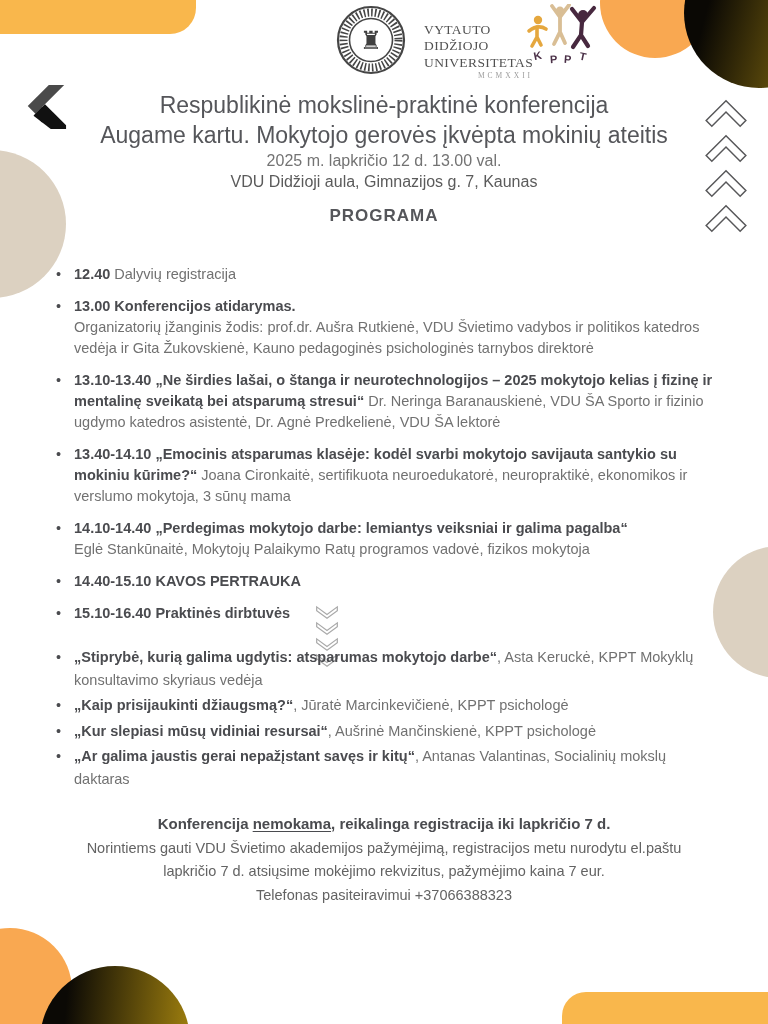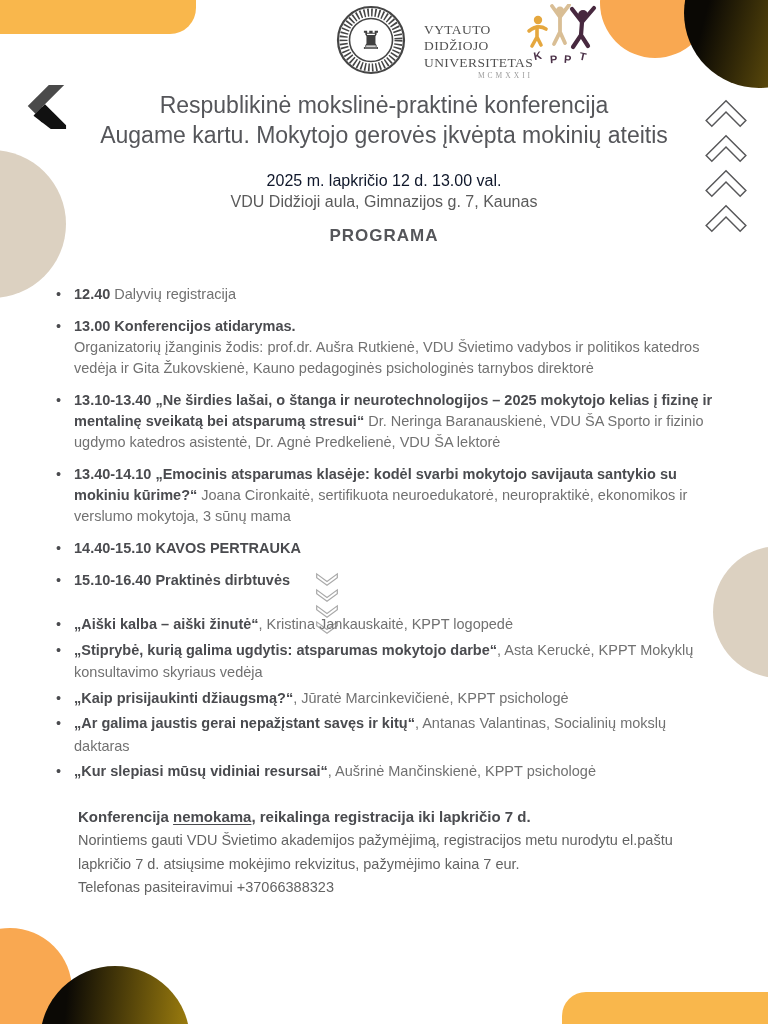--- a/index.html
+++ b/index.html
@@ -29,40 +29,40 @@
 
   
   .brand{position:absolute;left:22px;top:84px;z-index:2;}
 
   
   .up-chevrons{position:absolute;left:703px;top:96px;display:flex;flex-direction:column;gap:1px;z-index:2;}
 
   
   .titles{position:relative;z-index:2;text-align:center;margin-top:8px;color:#55565A;}
   .title-line{font-size:23px;font-weight:400;line-height:30px;}
-  .subtitle{font-size:16px;color:#0f172a;line-height:21px;margin-top:20px;}
+  .subtitle{font-size:16px;color:#737373;line-height:21px;margin-top:0;}
   .venue{font-size:16px;color:#5b5b5b;line-height:21px;}
   .section-heading{font-size:17px;font-weight:700;letter-spacing:1px;margin-top:14px;color:#55565A;}
 
   
   ul{list-style:none;margin:0;padding:0;position:relative;z-index:2;}
   .program-list{margin:38px 46px 0 56px;max-width:666px;}
   .program-list li{display:flex;font-size:14.5px;line-height:21px;margin-bottom:11px;color:#717171;}
   .workshop-list{margin:22px 46px 0 56px;max-width:666px;}
   .workshop-list li{display:flex;font-size:14.5px;line-height:22.5px;margin-bottom:3px;color:#717171;}
   .bullet{flex:none;width:18px;color:#4a4b4f;}
   .bullet::before{content:"•";}
   .item-text{flex:1;position:relative;}
   .b{font-weight:700;color:#4a4b4f;}
   .b.block{display:block;}
   .down-chevrons{display:none;position:absolute;left:240px;top:2px;flex-direction:column;gap:1px;}
   .down-chevrons.show{display:flex;}
 
   
-  .footer{position:relative;z-index:2;margin:22px auto 0;max-width:612px;
+  .footer{position:relative;z-index:2;text-align:center;margin:22px auto 0;max-width:612px;
     font-size:14.5px;line-height:23.5px;color:#636363;}
   .footer .b{font-size:15px;}
   .u{text-decoration:underline;text-underline-offset:2px;}
 </style>
 </head>
 <body>
 
 <div class="page">
 
   <div class="deco deco-tl"></div>
@@ -169,20 +169,27 @@
   </li>
 
   <li>
     <span class="bullet"></span>
     <div class="item-text">
       <span class="b">13.40-14.10 „Emocinis atsparumas klasėje: kodėl svarbi mokytojo savijauta santykio su mokiniu kūrime?“</span><span class="r"> Joana Cironkaitė, sertifikuota neuroedukatorė, neuropraktikė, ekonomikos ir verslumo mokytoja, 3 sūnų mama</span>
       
     </div>
   </li>
 
+  <li>
+    <span class="bullet"></span>
+    <div class="item-text">
+      <span class="b block">14.10-14.40 „Perdegimas mokytojo darbe: lemiantys veiksniai ir galima pagalba“</span><span class="r">Eglė Stankūnaitė, Mokytojų Palaikymo Ratų programos vadovė, fizikos mokytoja</span>
+      
+    </div>
+  </li>
 
   <li>
     <span class="bullet"></span>
     <div class="item-text">
       <span class="b">14.40-15.10 KAVOS PERTRAUKA</span><span class="r"></span>
       
     </div>
   </li>
 
   <li>
@@ -201,27 +208,20 @@
             </svg>
         <svg width="26" height="15" viewBox="0 0 26 16">
               <polygon points="2,2 13,10 24,2 24,6 13,14 2,6" fill="none" stroke="#a9a9a9" stroke-width="1.3"></polygon>
             </svg>
       </span>
     </div>
   </li>
 </ul>
 
   <ul class="workshop-list">
-  <li>
-    <span class="bullet"></span>
-    <div class="item-text">
-      <span class="b">„Aiški kalba – aiški žinutė“</span><span class="r">, Kristina Jankauskaitė, KPPT logopedė</span>
-      
-    </div>
-  </li>
 
 
   <li>
     <span class="bullet"></span>
     <div class="item-text">
       <span class="b">„Stiprybė, kurią galima ugdytis: atsparumas mokytojo darbe“</span><span class="r">, Asta Keruckė, KPPT Mokyklų konsultavimo skyriaus vedėja</span>
       
     </div>
   </li>
 
@@ -229,29 +229,29 @@
     <span class="bullet"></span>
     <div class="item-text">
       <span class="b">„Kaip prisijaukinti džiaugsmą?“</span><span class="r">, Jūratė Marcinkevičienė, KPPT psichologė</span>
       
     </div>
   </li>
 
   <li>
     <span class="bullet"></span>
     <div class="item-text">
+      <span class="b">„Kur slepiasi mūsų vidiniai resursai“</span><span class="r">, Aušrinė Mančinskienė, KPPT psichologė</span>
+      
+    </div>
+  </li>
+
+  <li>
+    <span class="bullet"></span>
+    <div class="item-text">
       <span class="b">„Ar galima jaustis gerai nepažįstant savęs ir kitų“</span><span class="r">, Antanas Valantinas, Socialinių mokslų daktaras</span>
-      
-    </div>
-  </li>
-
-  <li>
-    <span class="bullet"></span>
-    <div class="item-text">
-      <span class="b">„Kur slepiasi mūsų vidiniai resursai“</span><span class="r">, Aušrinė Mančinskienė, KPPT psichologė</span>
       
     </div>
   </li>
 </ul>
 
   <div class="footer">
     <div>
       <span class="b">Konferencija </span><span class="b u">nemokama</span><span class="b">, reikalinga registracija iki lapkričio 7 d.</span>
     </div>
     <div>Norintiems gauti VDU Švietimo akademijos pažymėjimą, registracijos metu nurodytu el.paštu lapkričio 7 d. atsiųsime mokėjimo rekvizitus, pažymėjimo kaina 7 eur.</div>

